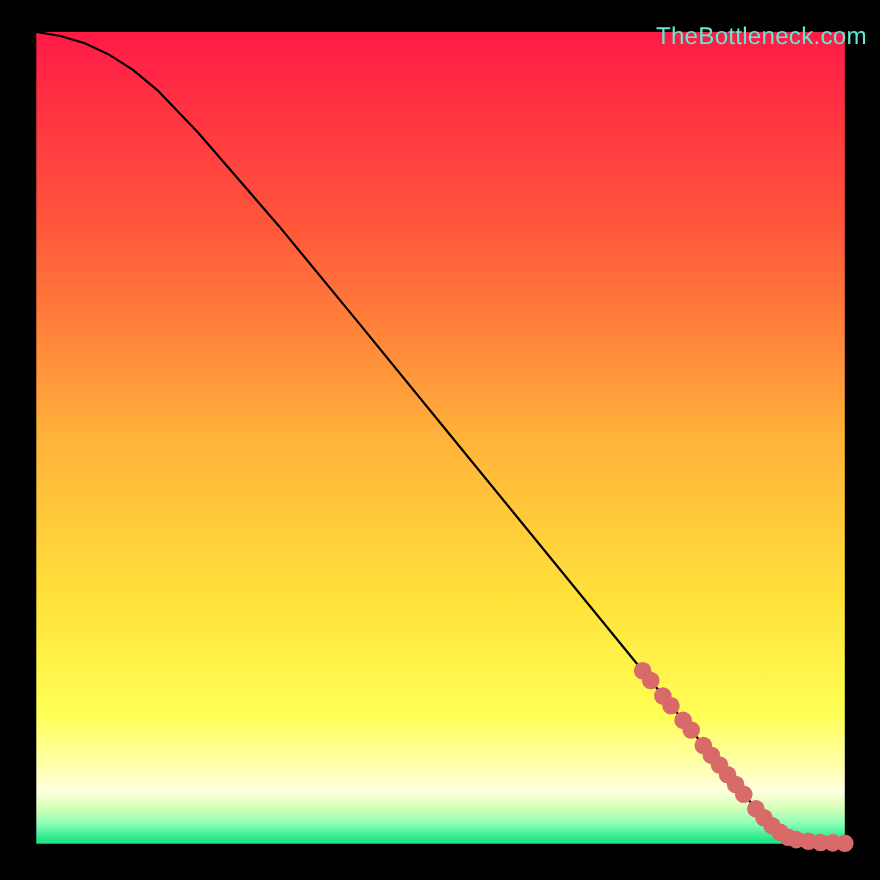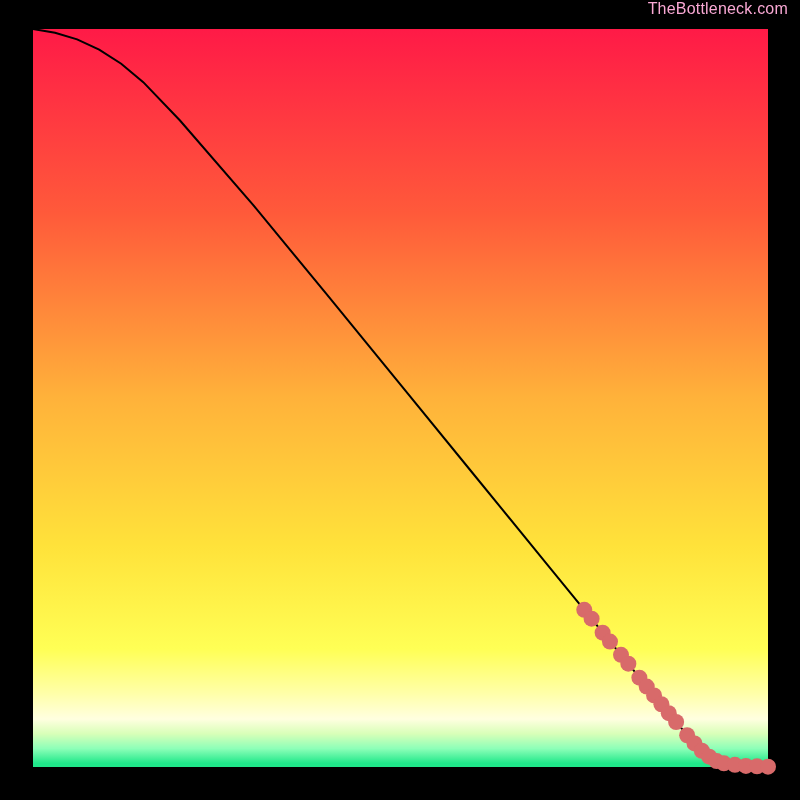--- a/index.html
+++ b/index.html
@@ -11,24 +11,24 @@
     font-family: Arial, Helvetica, sans-serif;
     overflow: hidden;
   }
   .wrap {
     position: relative;
     width: 800px;
     height: 800px;
   }
   .watermark {
     position: absolute;
-    top: 0;
+    top: 20px;
     right: 12px;
-    color: #f9a8d4;
-    font-size: 16px;
+    color: #5eead4;
+    font-size: 22px;
     font-weight: 500;
     letter-spacing: 0.2px;
     z-index: 3;
   }
   svg {
     position: absolute;
     left: 0;
     top: 0;
     z-index: 1;
   }

